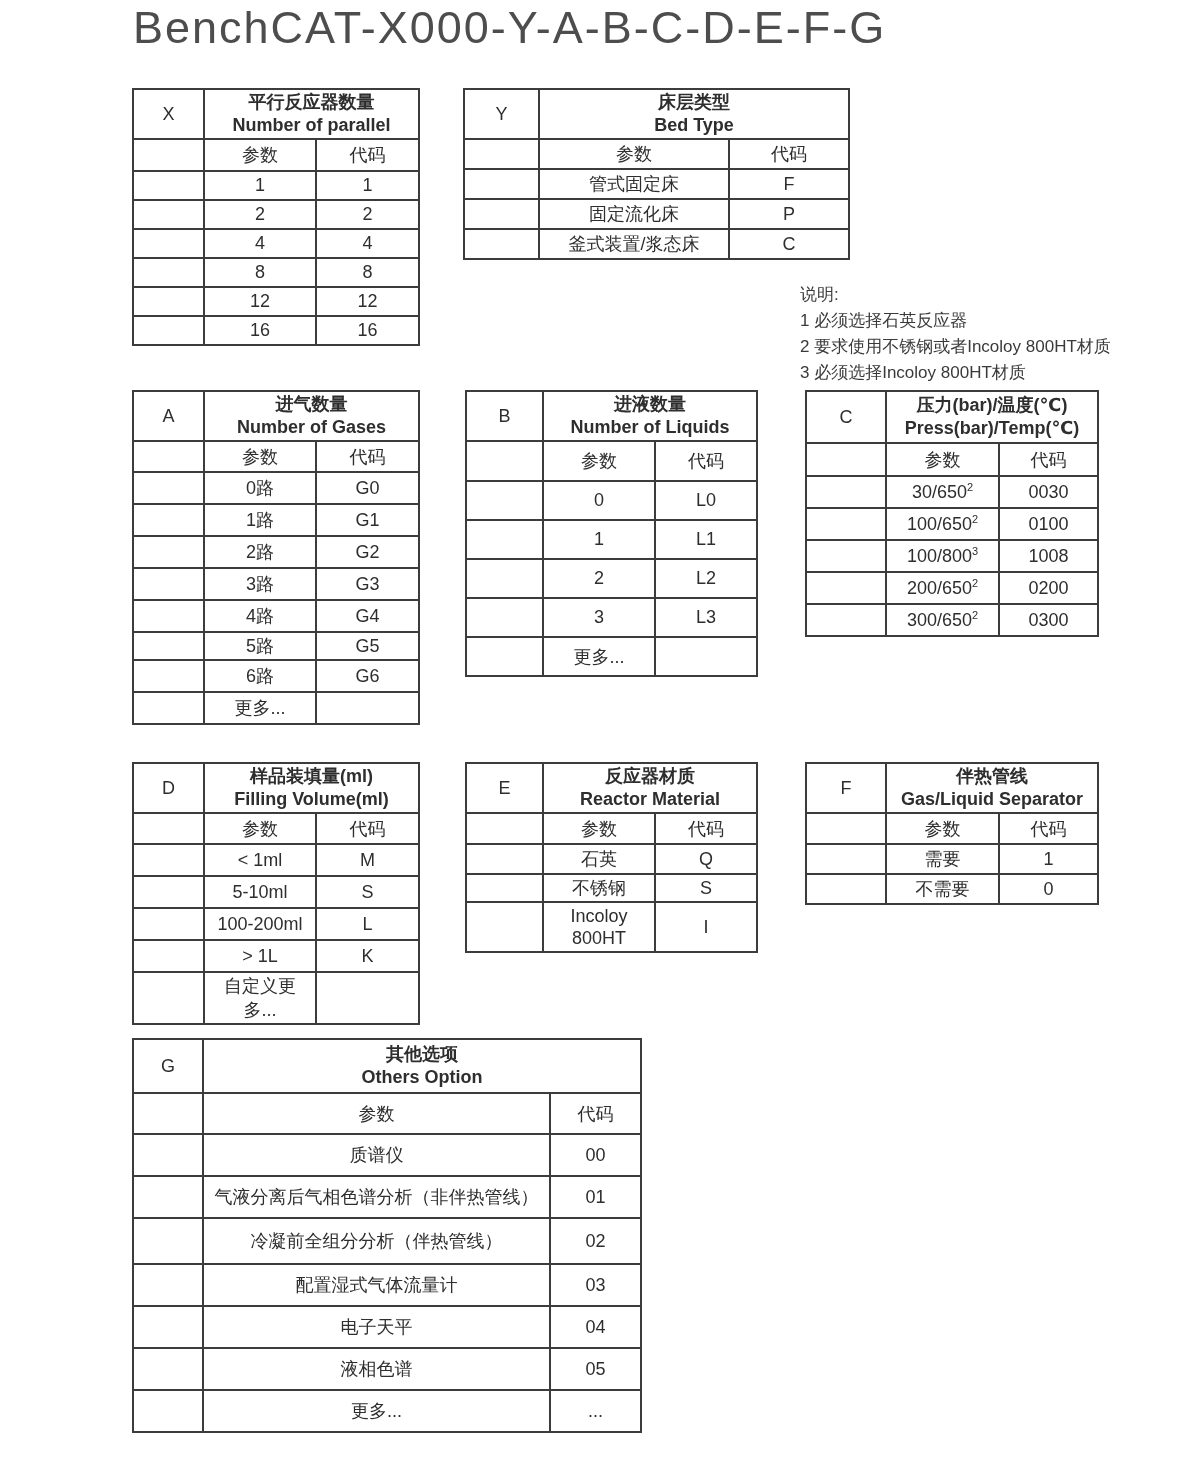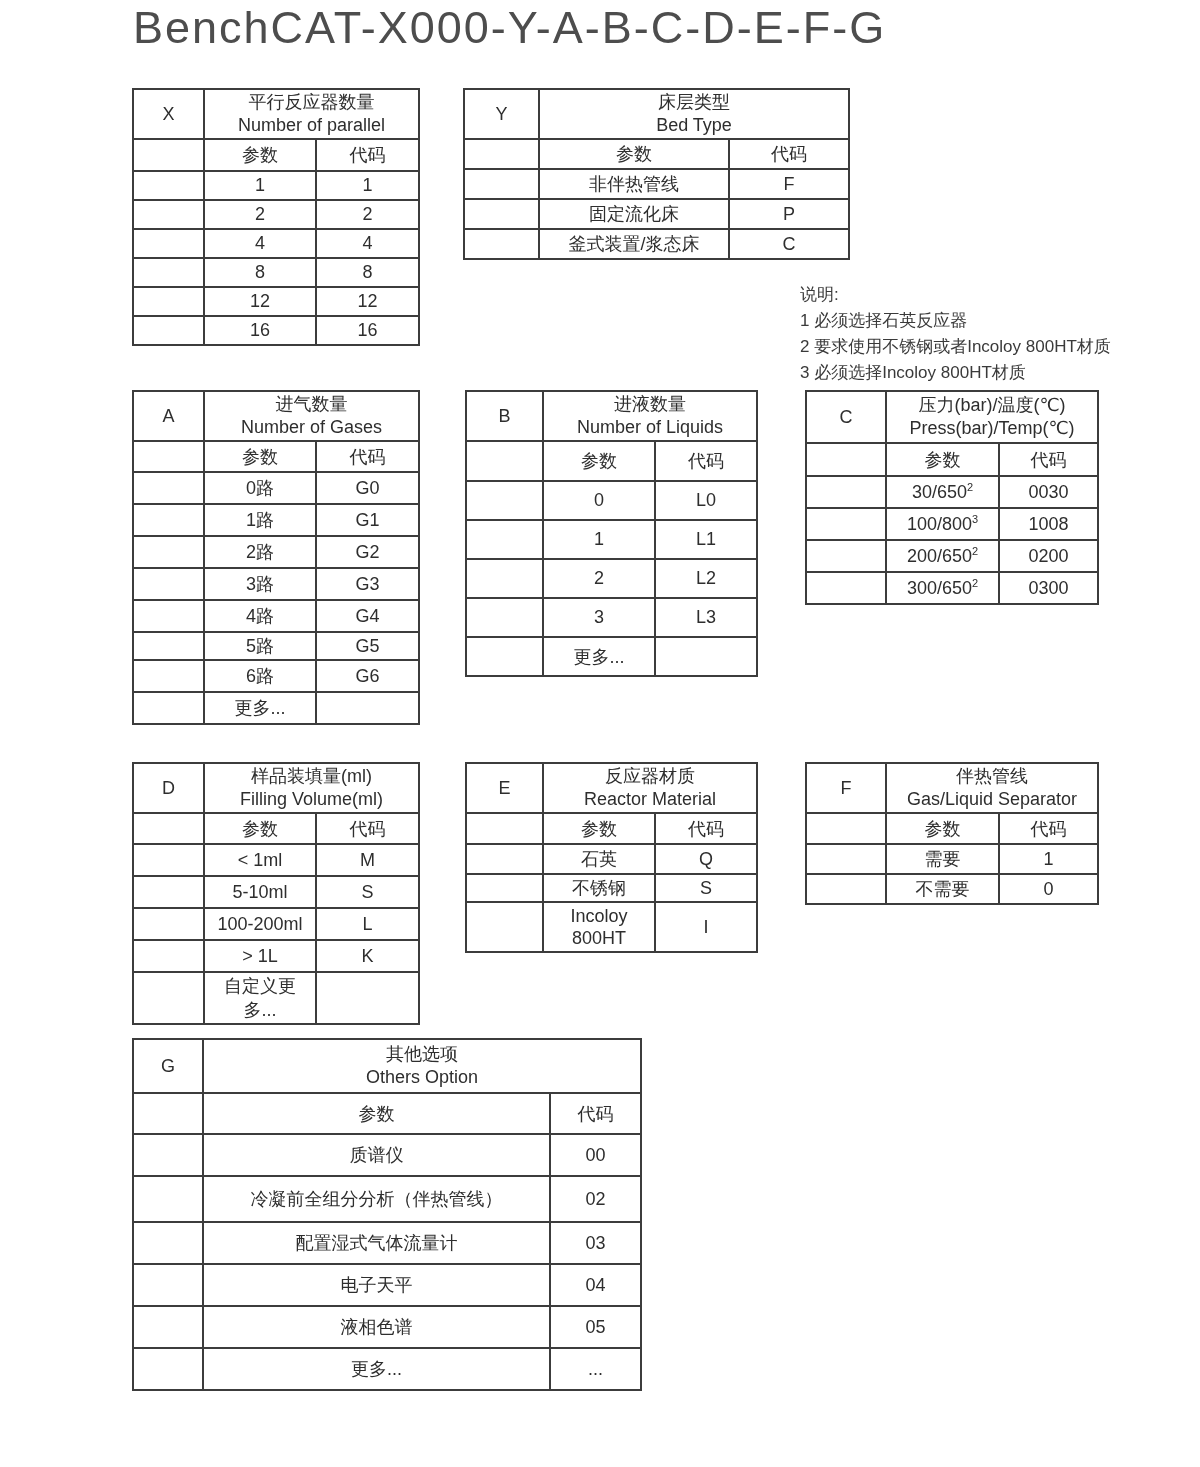--- a/index.html
+++ b/index.html
@@ -22,21 +22,21 @@
     position: absolute; border-collapse: collapse; table-layout: fixed;
   }
   table.spec td {
     border: 2px solid #3c3c3c;
     text-align: center; vertical-align: middle;
     font-size: 18px; color: #2e2e2e;
     padding: 1px 4px; overflow: hidden;
   }
   td.key-cell { font-size: 20px; }
   td.title-cell { line-height: 1.28; font-size: 18px; }
-  td.title-cell div { white-space: nowrap; }
+  td.title-cell div { white-space: nowrap; font-weight: bold; }
   sup.fnote { font-size: 11px; vertical-align: super; line-height: 0; }
 
   .notes {
     position: absolute; left: 800px; top: 282px;
     font-size: 17px; line-height: 26px; color: #3a3a3a;
   }
   .notes div { white-space: nowrap; }
 </style>
 </head>
 <body>
@@ -111,21 +111,21 @@
         <div>Bed Type</div>
       </td>
     </tr>
     <tr style="height:30px">
       <td></td>
       <td>参数</td>
       <td>代码</td>
     </tr>
     <tr style="height:30px">
           <td></td>
-          <td>非伴热管线</td>
+          <td>管式固定床</td>
           <td>F</td>
         </tr>
     <tr style="height:30px">
           <td></td>
           <td>固定流化床</td>
           <td>P</td>
         </tr>
     <tr style="height:30px">
           <td></td>
           <td>釜式装置/浆态床</td>
@@ -269,20 +269,25 @@
       <td>参数</td>
       <td>代码</td>
     </tr>
     <tr style="height:32px">
           <td></td>
           <td><span>30/650</span><sup class="fnote">2</sup></td>
           <td>0030</td>
         </tr>
     <tr style="height:32px">
           <td></td>
+          <td><span>100/650</span><sup class="fnote">2</sup></td>
+          <td>0100</td>
+        </tr>
+    <tr style="height:32px">
+          <td></td>
           <td><span>100/800</span><sup class="fnote">3</sup></td>
           <td>1008</td>
         </tr>
     <tr style="height:32px">
           <td></td>
           <td><span>200/650</span><sup class="fnote">2</sup></td>
           <td>0200</td>
         </tr>
     <tr style="height:32px">
           <td></td>
@@ -425,20 +430,25 @@
     <tr style="height:41px">
       <td></td>
       <td>参数</td>
       <td>代码</td>
     </tr>
     <tr style="height:42px">
           <td></td>
           <td>质谱仪</td>
           <td>00</td>
         </tr>
+    <tr style="height:42px">
+          <td></td>
+          <td>气液分离后气相色谱分析（非伴热管线）</td>
+          <td>01</td>
+        </tr>
     <tr style="height:46px">
           <td></td>
           <td>冷凝前全组分分析（伴热管线）</td>
           <td>02</td>
         </tr>
     <tr style="height:42px">
           <td></td>
           <td>配置湿式气体流量计</td>
           <td>03</td>
         </tr>

